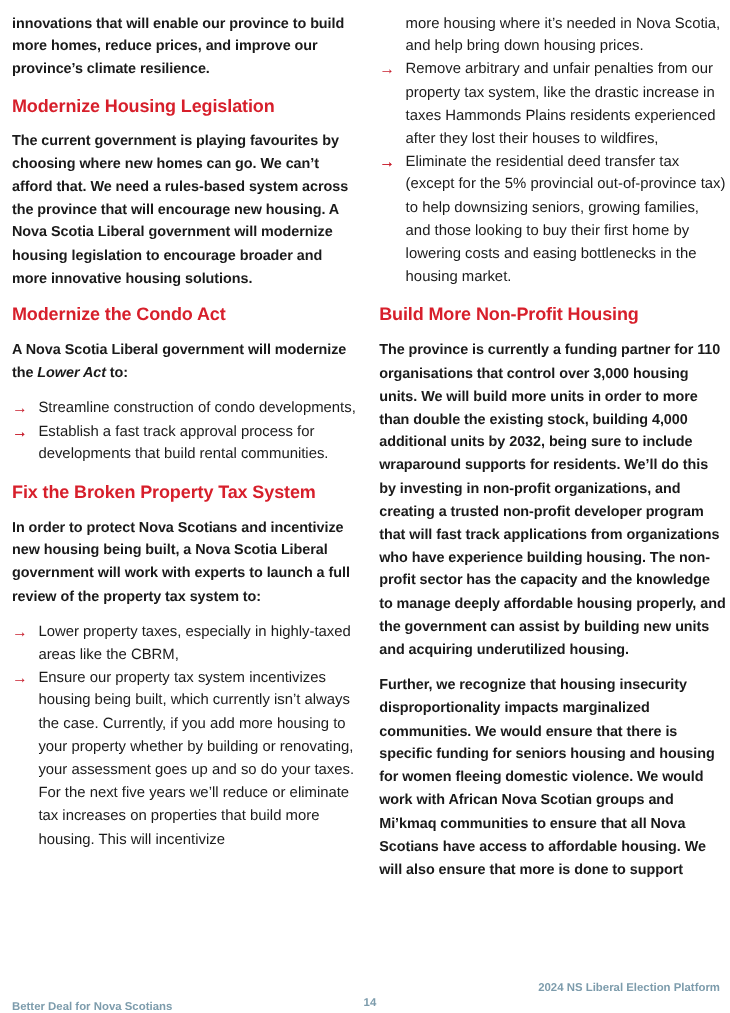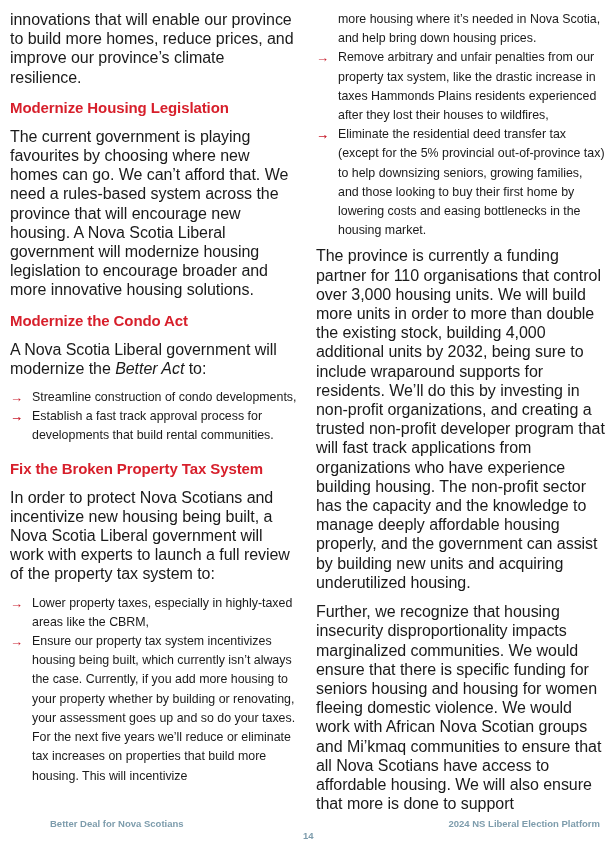--- a/index.html
+++ b/index.html
@@ -1,47 +1,47 @@
 <!DOCTYPE html>
 <html><head>
 <meta charset="utf-8">
 <style>
   html, body { margin: 0; padding: 0; background: #ffffff; }
   body { width: 608px; height: 844px; position: relative; overflow: hidden;
          font-family: "Liberation Sans", sans-serif; color: #1a1a1a; }
   .col { position: absolute; top: 10px; width: 290px; }
   .col-left { left: 10px; }
   .col-right { left: 316px; }
-  p { margin: 0 0 10px 0; font-size: 16px; line-height: 19.2px; letter-spacing: -0.05px; }
+  p { margin: 0 0 10px 0; font-size: 12px; line-height: 19.2px; letter-spacing: -0.05px; font-weight: bold; }
   h2 { margin: 0 0 8px 0; font-size: 15px; line-height: 22px; font-weight: 700;
        color: #d71f2b; letter-spacing: -0.1px; }
   ul.arrows { list-style: none; margin: 0 0 6px 0; padding: 0; }
   ul.arrows li { position: relative; padding-left: 22px; font-size: 12.4px;
                  line-height: 19.2px; margin: 0; }
   ul.arrows li .arrow { position: absolute; left: 0; top: 0; color: #c8202f;
                         font-size: 13px; line-height: 19.2px; }
   .gap-top-h { }
   em { font-style: italic; }
   .footer { position: absolute; top: 818px; left: 10px; right: 8px; height: 16px;
             font-size: 9.5px; font-weight: 700; color: #7d9cac; }
-  .footer .f-left { position: absolute; left: 0; top: 0; margin-left: 40px; }
+  .footer .f-left { position: absolute; left: 0; top: 16px; }
   .footer .f-center { position: absolute; left: 293px; top: 12px; }
   .footer .f-right { position: absolute; right: 0; top: 0; }
 </style>
 </head>
 <body>
 
 <div class="col col-left">
   <p>innovations that will enable our province to build more homes, reduce prices, and improve our province’s climate resilience.</p>
 
   <h2 class="gap-top-h">Modernize Housing Legislation</h2>
   <p>The current government is playing favourites by choosing where new homes can go. We can’t afford that. We need a rules-based system across the province that will encourage new housing. A Nova Scotia Liberal government will modernize housing legislation to encourage broader and more innovative housing solutions.</p>
 
   <h2 class="gap-top-h">Modernize the Condo Act</h2>
-  <p><span>A Nova Scotia Liberal government will modernize the </span><em>Better Act</em><span> to:</span></p>
+  <p><span>A Nova Scotia Liberal government will modernize the </span><em>Lower Act</em><span> to:</span></p>
   <ul class="arrows">
     <li><span class="arrow">→</span><span>Streamline construction of condo developments,</span></li>
     <li><span class="arrow">→</span></li>
     <li><span class="arrow">→</span><span>Establish a fast track approval process for developments that build rental communities.</span></li>
   </ul>
 
   <h2 style="margin-top:12px">Fix the Broken Property Tax System</h2>
   <p>In order to protect Nova Scotians and incentivize new housing being built, a Nova Scotia Liberal government will work with experts to launch a full review of the property tax system to:</p>
   <ul class="arrows">
     <li><span class="arrow">→</span><span>Lower property taxes, especially in highly-taxed areas like the CBRM,</span></li>
@@ -50,20 +50,21 @@
 </div>
 
 <div class="col col-right">
   <ul class="arrows">
     <li><span>more housing where it’s needed in Nova Scotia, and help bring down housing prices.</span></li>
     <li><span class="arrow">→</span><span>Remove arbitrary and unfair penalties from our property tax system, like the drastic increase in taxes Hammonds Plains residents experienced after they lost their houses to wildfires,</span></li>
     <li><span class="arrow">→</span></li>
     <li><span class="arrow">→</span><span>Eliminate the residential deed transfer tax (except for the 5% provincial out-of-province tax) to help downsizing seniors, growing families, and those looking to buy their first home by lowering costs and easing bottlenecks in the housing market.</span></li>
   </ul>
 
+  <h2 style="margin-top:12px">Build More Non-Profit Housing</h2>
   <p>The province is currently a funding partner for 110 organisations that control over 3,000 housing units. We will build more units in order to more than double the existing stock, building 4,000 additional units by 2032, being sure to include wraparound supports for residents. We’ll do this by investing in non-profit organizations, and creating a trusted non-profit developer program that will fast track applications from organizations who have experience building housing. The non-profit sector has the capacity and the knowledge to manage deeply affordable housing properly, and the government can assist by building new units and acquiring underutilized housing.</p>
   <p>Further, we recognize that housing insecurity disproportionality impacts marginalized communities. We would ensure that there is specific funding for seniors housing and housing for women fleeing domestic violence. We would work with African Nova Scotian groups and Mi’kmaq communities to ensure that all Nova Scotians have access to affordable housing. We will also ensure that more is done to support</p>
 </div>
 
 <div class="footer">
   <span class="f-left">Better Deal for Nova Scotians</span>
   <span class="f-center">14</span>
   <span class="f-right">2024 NS Liberal Election Platform</span>
 </div>
 

